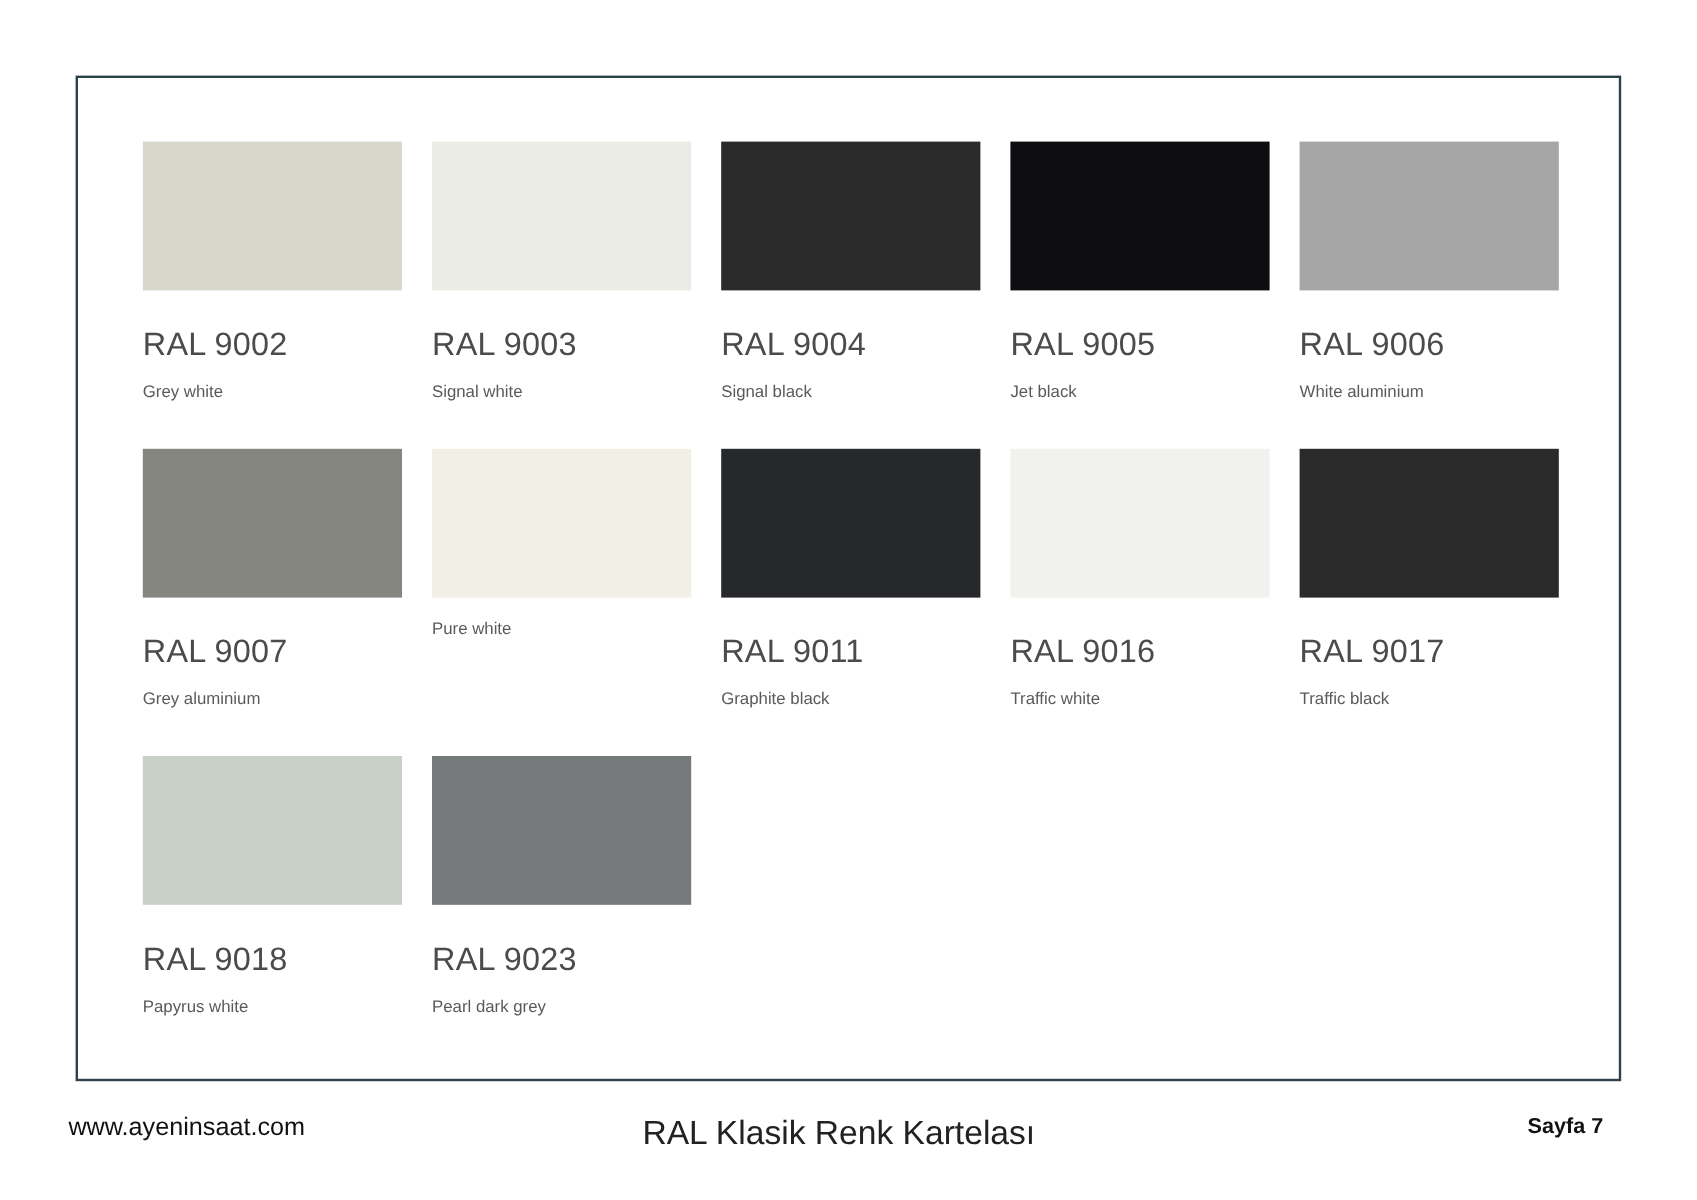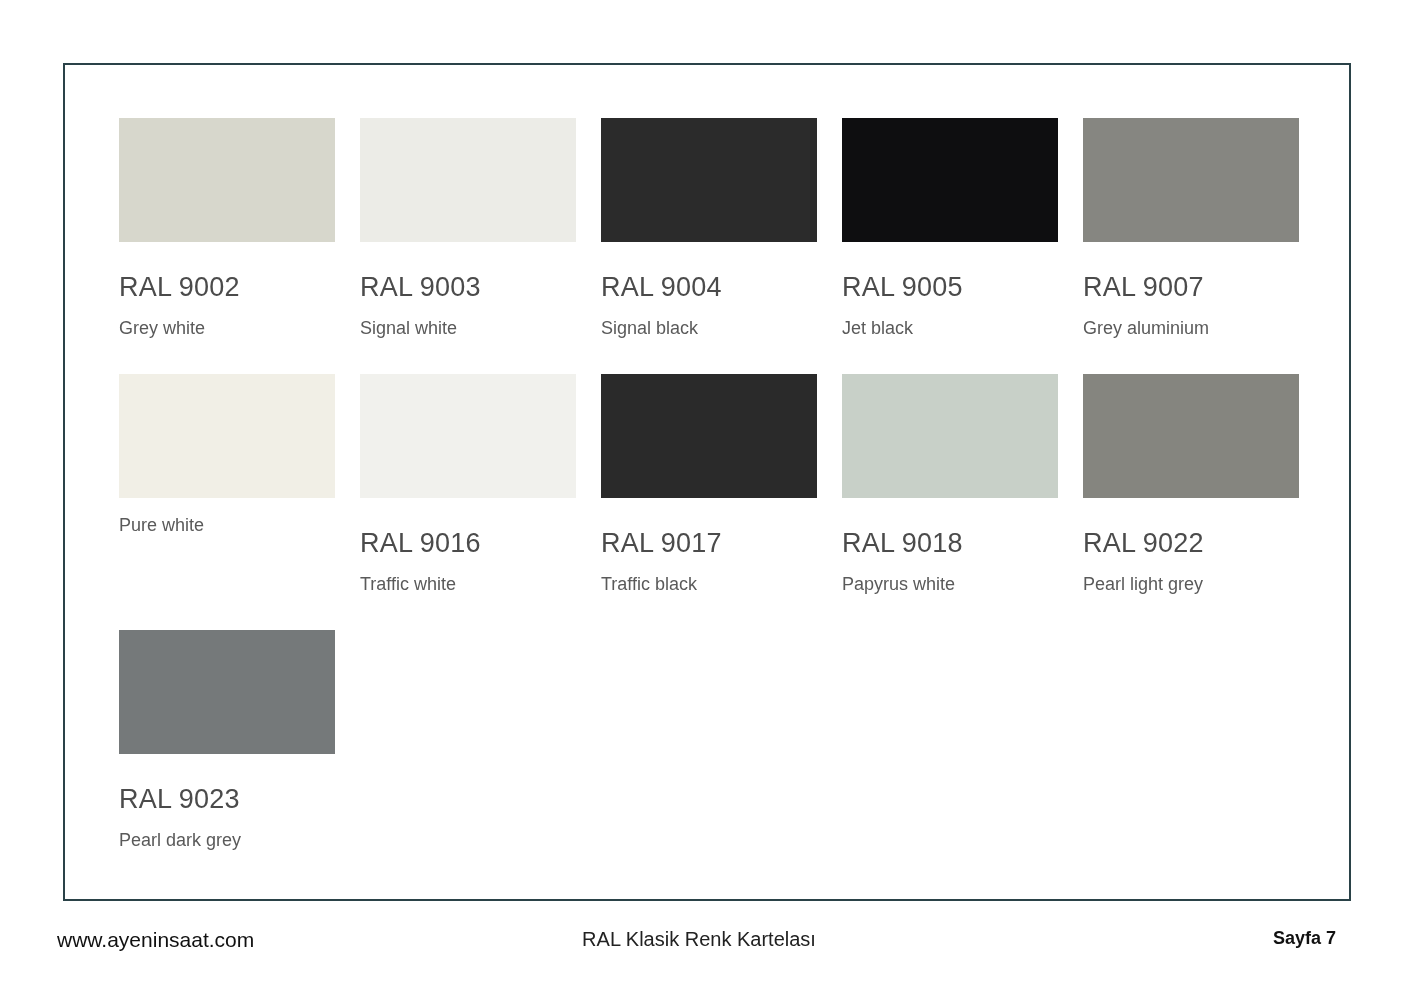--- a/index.html
+++ b/index.html
@@ -62,21 +62,21 @@
   .swatch-code {
     font-size: 27px;
     color: #4b4b4b;
     letter-spacing: 0.2px;
     margin-top: 32px;
     line-height: 1;
     white-space: nowrap;
   }
 
   .swatch-name {
-    font-size: 18px;
+    font-size: 14px;
     color: #5a5a5a;
     margin-top: 18px;
     line-height: 1;
     white-space: nowrap;
   }
 
   
   .footer {
     position: absolute;
     left: 55px;
@@ -93,21 +93,21 @@
     color: #111111;
     white-space: nowrap;
   }
 
   .footer-center {
     position: absolute;
     left: 0;
     right: 0;
     top: 10px;
     text-align: center;
-    font-size: 20px;
+    font-size: 28px;
     color: #222222;
     white-space: nowrap;
   }
 
   .footer-right {
     position: absolute;
     right: 7px;
     top: 10px;
     font-size: 18px;
     font-weight: bold;
@@ -141,56 +141,61 @@
         <div class="swatch-code">RAL 9004</div>
         <div class="swatch-name">Signal black</div>
       </div>
 
       <div class="swatch-cell">
         <div class="swatch-chip" style="background-color: rgb(14, 14, 16);"></div>
         <div class="swatch-code">RAL 9005</div>
         <div class="swatch-name">Jet black</div>
       </div>
 
+      <div class="swatch-cell">
+        <div class="swatch-chip" style="background-color: rgb(165, 165, 165);"></div>
+        <div class="swatch-code">RAL 9006</div>
+        <div class="swatch-name">White aluminium</div>
+      </div>
 
       <div class="swatch-cell">
         <div class="swatch-chip" style="background-color: rgb(134, 134, 129);"></div>
         <div class="swatch-code">RAL 9007</div>
         <div class="swatch-name">Grey aluminium</div>
       </div>
 
       <div class="swatch-cell">
         <div class="swatch-chip" style="background-color: rgb(241, 239, 230);"></div>
         <div class="swatch-name">Pure white</div>
       </div>
 
+      <div class="swatch-cell">
+        <div class="swatch-chip" style="background-color: rgb(38, 40, 43);"></div>
+        <div class="swatch-code">RAL 9011</div>
+        <div class="swatch-name">Graphite black</div>
+      </div>
 
       <div class="swatch-cell">
         <div class="swatch-chip" style="background-color: rgb(241, 241, 237);"></div>
         <div class="swatch-code">RAL 9016</div>
         <div class="swatch-name">Traffic white</div>
       </div>
 
       <div class="swatch-cell">
         <div class="swatch-chip" style="background-color: rgb(42, 42, 42);"></div>
         <div class="swatch-code">RAL 9017</div>
         <div class="swatch-name">Traffic black</div>
       </div>
 
       <div class="swatch-cell">
         <div class="swatch-chip" style="background-color: rgb(200, 208, 200);"></div>
         <div class="swatch-code">RAL 9018</div>
         <div class="swatch-name">Papyrus white</div>
       </div>
 
-      <div class="swatch-cell">
-        <div class="swatch-chip" style="background-color: rgb(133, 133, 127);"></div>
-        <div class="swatch-code">RAL 9022</div>
-        <div class="swatch-name">Pearl light grey</div>
-      </div>
 
       <div class="swatch-cell">
         <div class="swatch-chip" style="background-color: rgb(117, 121, 122);"></div>
         <div class="swatch-code">RAL 9023</div>
         <div class="swatch-name">Pearl dark grey</div>
       </div>
 
       <div class="swatch-cell"></div>
       <div class="swatch-cell"></div>
 

